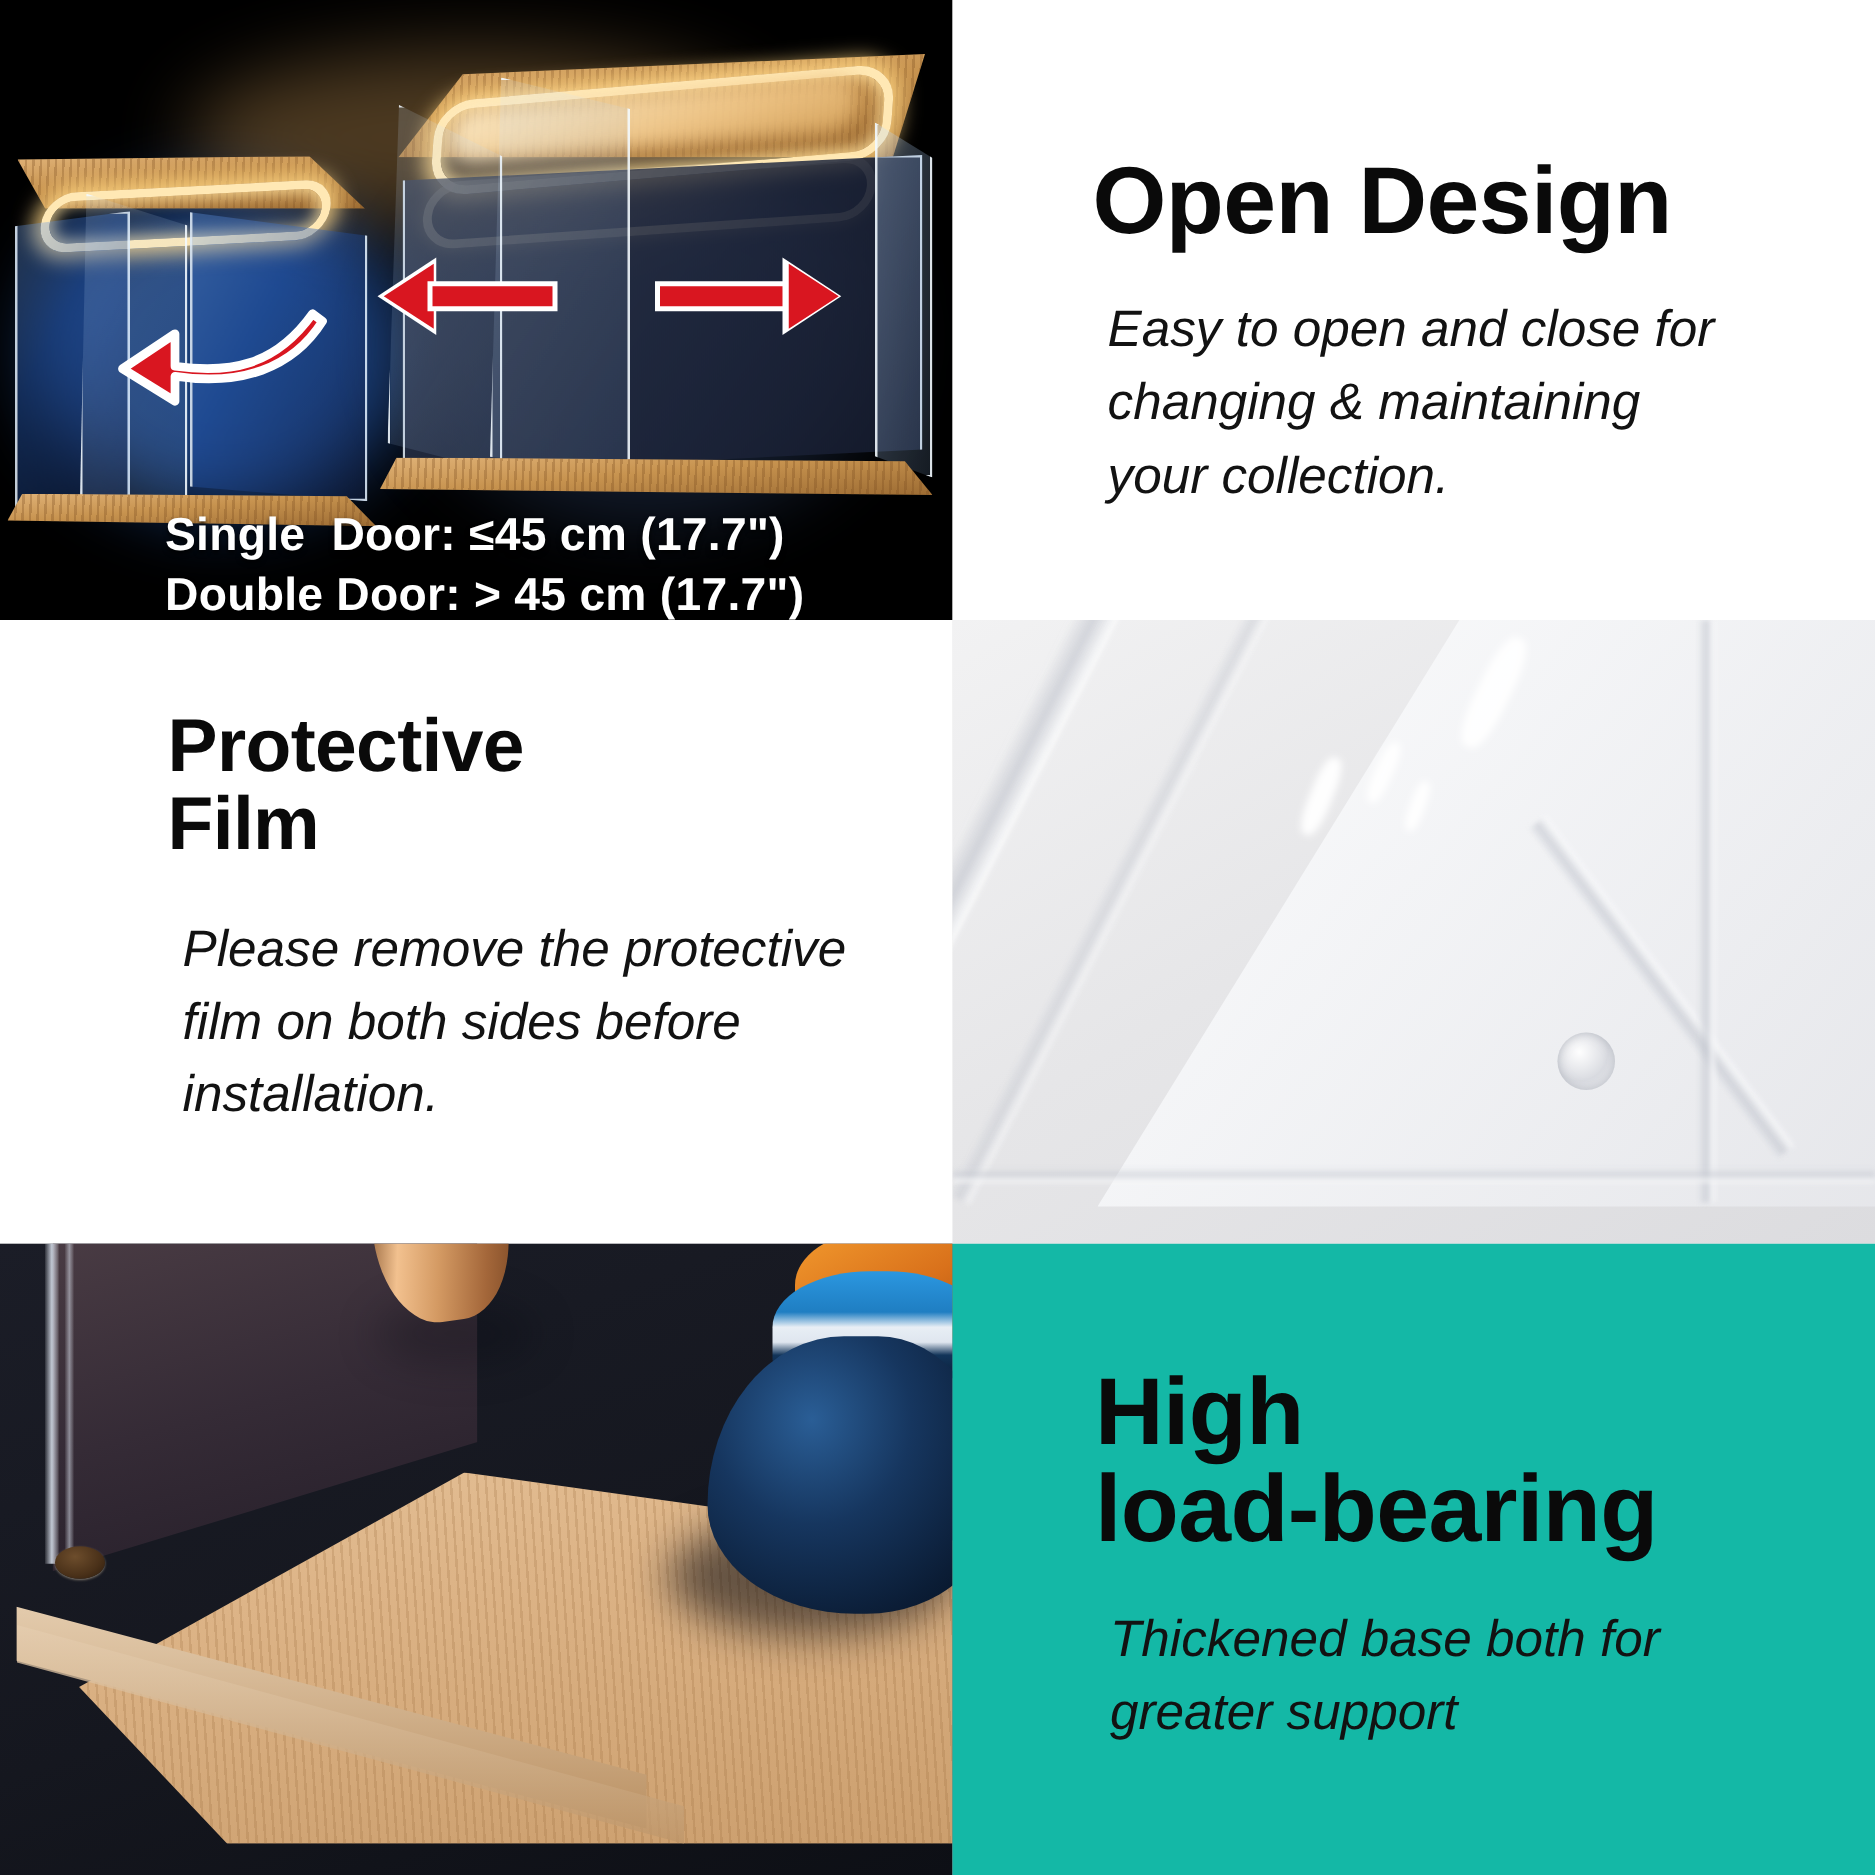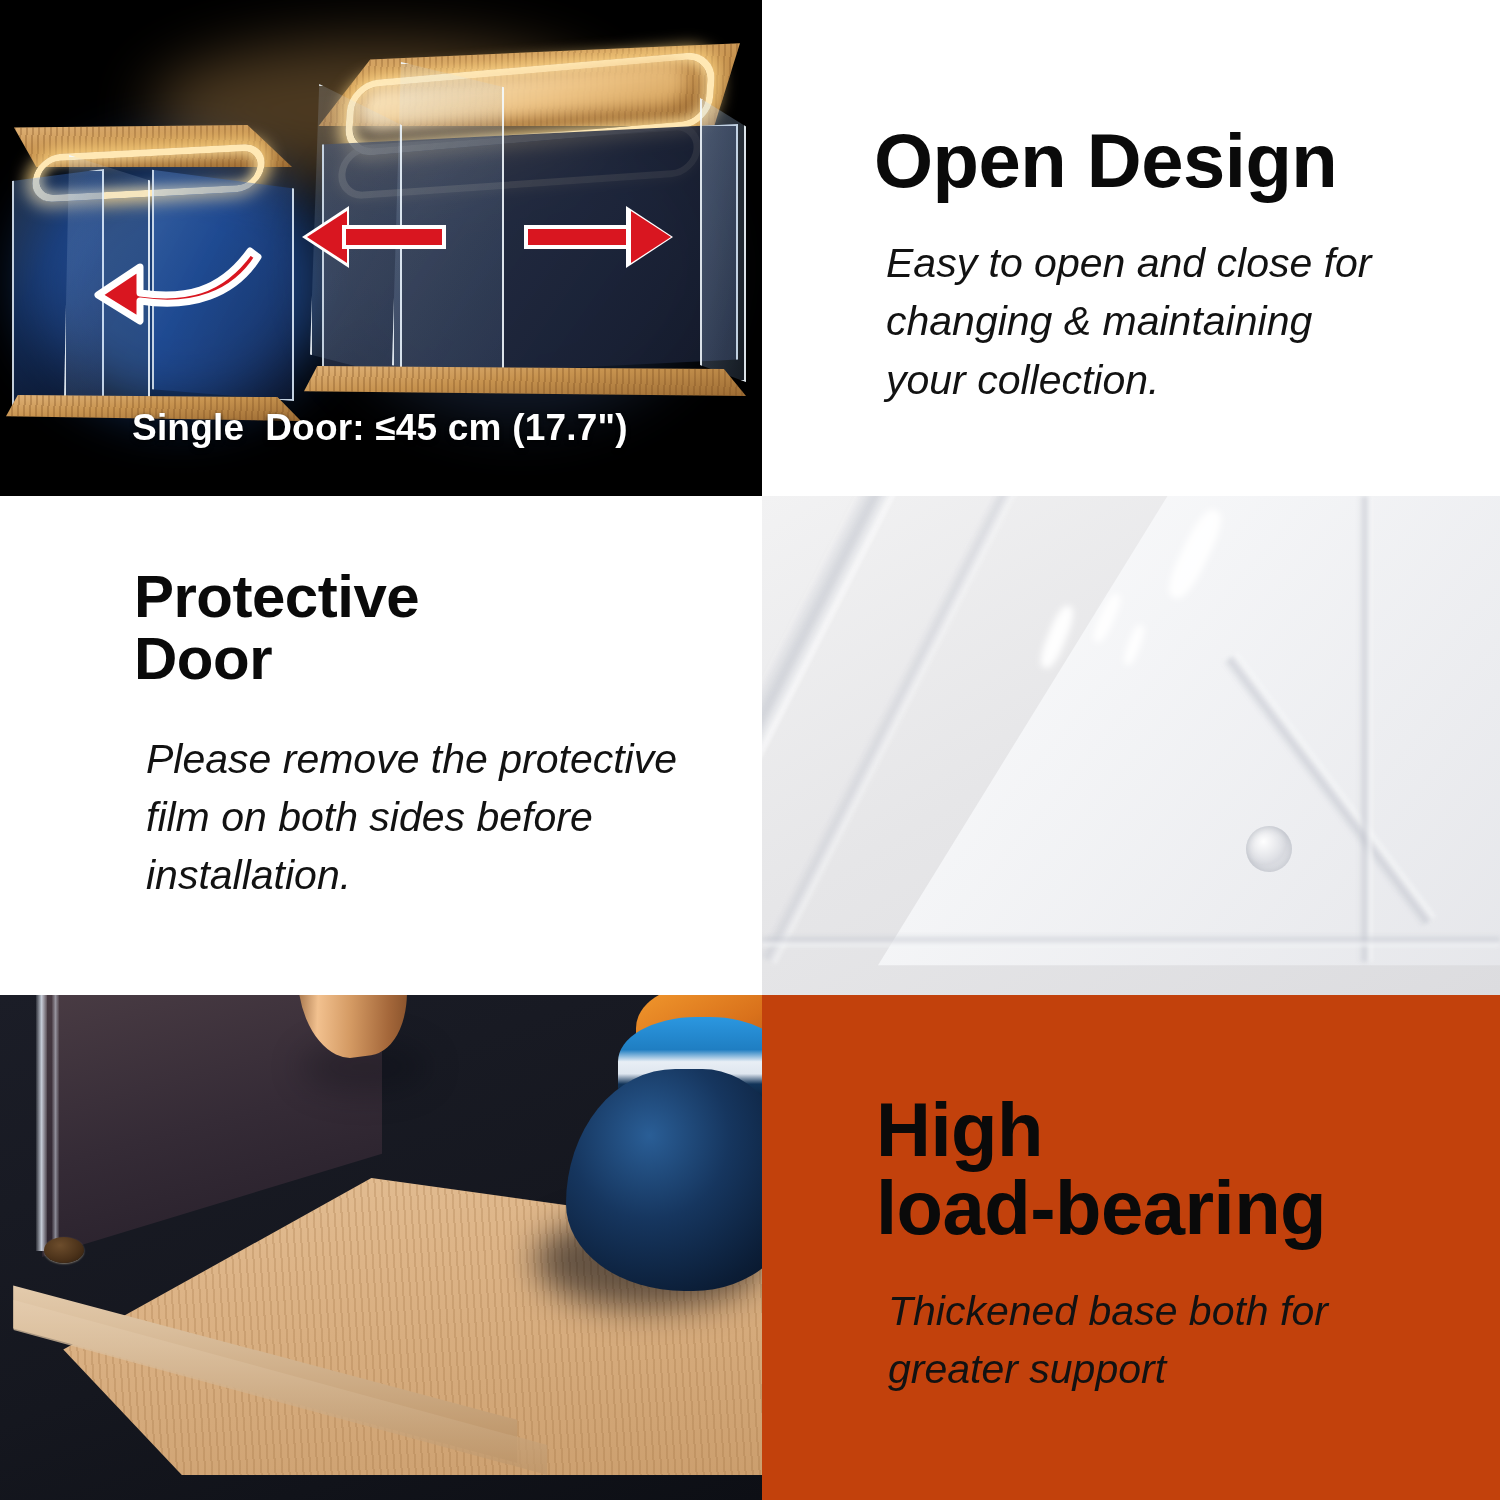--- a/index.html
+++ b/index.html
@@ -8,21 +8,21 @@
 
   .sheet{position:relative;width:1500px;height:1500px;background:#ffffff;}
 
   
   .q{position:absolute;overflow:hidden;}
   #q-doors  {left:0;    top:0;    width:762px; height:496px; background:#000;}
   #q-open   {left:762px;top:0;    width:738px; height:496px; background:#fff;}
   #q-film-tx{left:0;    top:496px;width:762px; height:499px; background:#fff;}
   #q-film-im{left:762px;top:496px;width:738px; height:499px; background:#e9e9ea;}
   #q-base-im{left:0;    top:995px;width:762px; height:505px; background:#11131c;}
-  #q-load   {left:762px;top:995px;width:738px; height:505px; background:#c2410c;}
+  #q-load   {left:762px;top:995px;width:738px; height:505px; background:#14b8a6;}
 
   
   .txt-pad{position:absolute;}
   .headline{font-weight:700;color:#0a0a0a;letter-spacing:-0.5px;
             line-height:1.03;margin:0;
             font-family:"Liberation Sans","DejaVu Sans",sans-serif;}
   .subtext{font-style:italic;color:#121212;margin:12px;
            font-family:"Liberation Sans","DejaVu Sans",sans-serif;}
 
   #open-head{font-size:76px;}
@@ -215,35 +215,36 @@
         </div>
 
         <div style="position:absolute;left:228px;top:178px;width:148px;height:62px;">
           <div class="arw-straight" style="left:0px;top:23px;width:100px;"></div>
           <div class="arw-head-o right" style="left:98px;top:0px;"></div>
           <div class="arw-head right" style="left:103px;top:5px;"></div>
         </div>
       </div>
 
       <div class="spec" style="left:132px;top:404px;">Single  Door: ≤45 cm (17.7")</div>
+      <div class="spec" style="left:132px;top:452px;">Double Door: &gt; 45 cm (17.7")</div>
     </div>
   </div>
 
   <div class="q" id="q-open">
     <div class="txt-pad" style="left:112px;top:122px;width:540px;">
       <h2 class="headline" id="open-head">Open Design</h2>
       <p class="subtext" id="open-sub">Easy to open and close for changing &amp; maintaining your collection.</p>
     </div>
   </div>
 
   <div class="q" id="q-film-tx">
     <div class="txt-pad" style="left:134px;top:70px;width:560px;">
       <h2 class="headline" id="pf-head">
         <span>Protective</span><br>
-        <span>Door</span>
+        <span>Film</span>
       </h2>
       <p class="subtext" id="pf-sub">Please remove the protective film on both sides before installation.</p>
     </div>
   </div>
 
   <div class="q" id="q-film-im">
     <div class="film-bg">
 
       <div class="film-sheet" style="left:60px;top:-30px;width:700px;height:520px;
                   clip-path:polygon(52% 0%,100% 0%,100% 96%,8% 96%);"></div>

